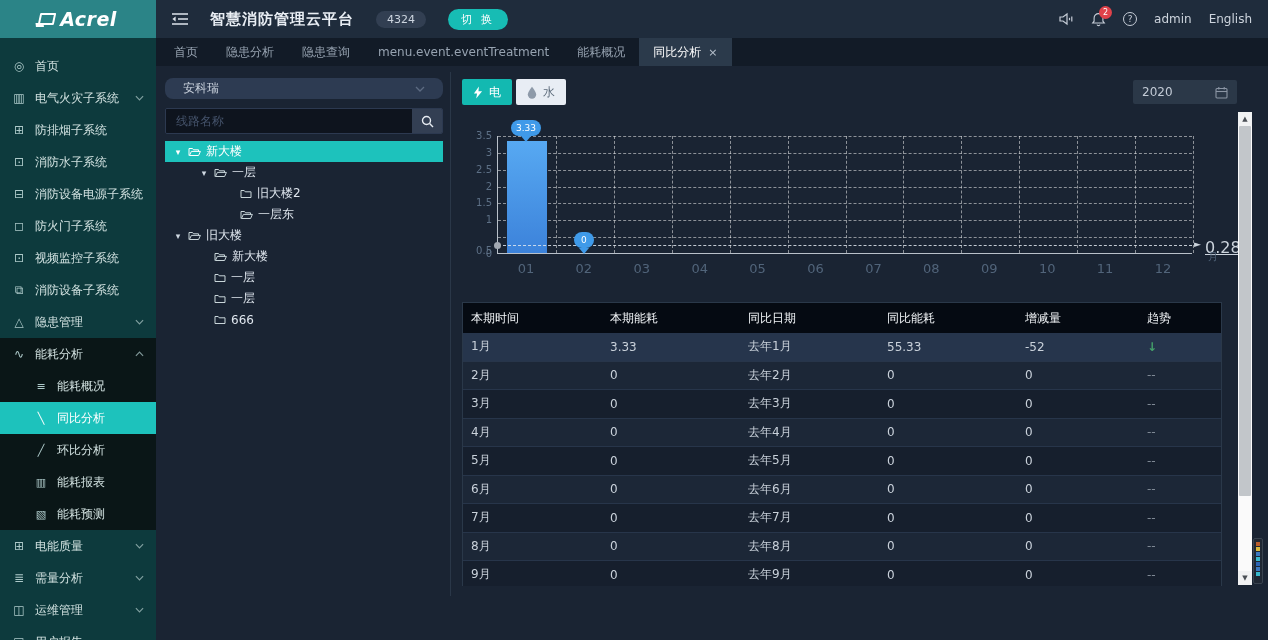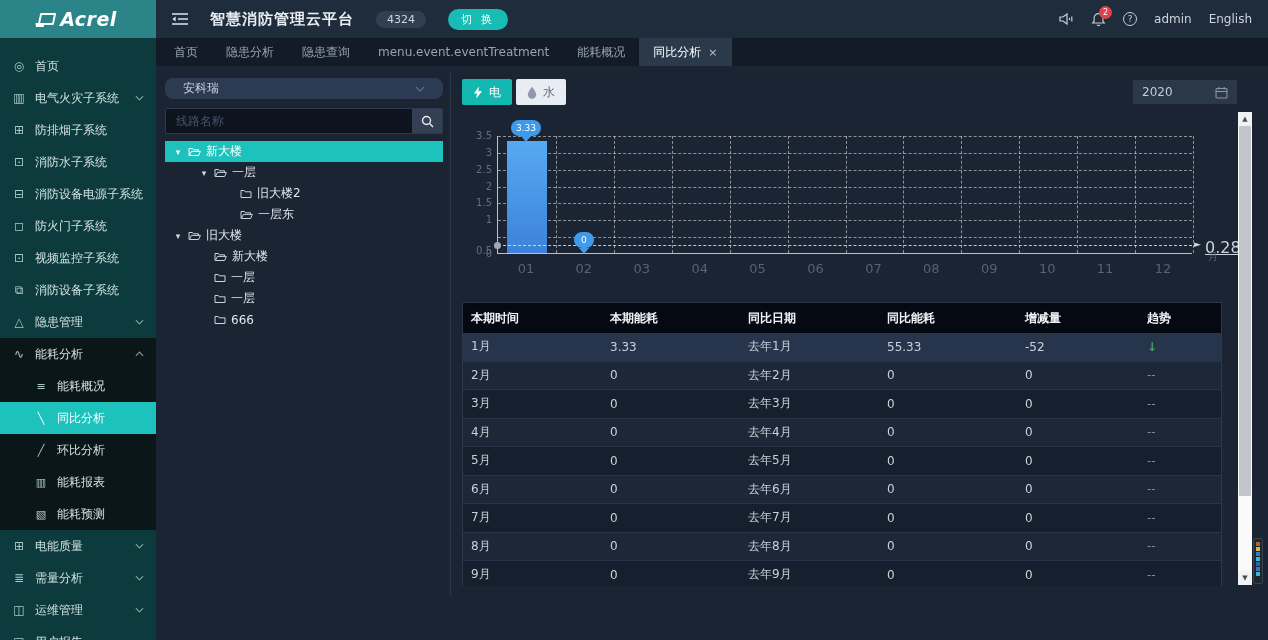--- a/index.html
+++ b/index.html
@@ -81,21 +81,21 @@
   .pin { position:absolute; transform:translateX(-50%); background:#3f9ae9; color:#fff; font-size:9px; height:16px; min-width:20px; padding:0 5px; border-radius:8px; display:flex; align-items:center; justify-content:center; }
   .pin::after { content:""; position:absolute; top:100%; left:50%; transform:translateX(-50%); border:5px solid transparent; border-top:6px solid #3f9ae9; border-bottom:none; }
   .avg-line { position:absolute; left:0; right:0; height:0; border-top:1px dashed rgba(225,232,240,.85); }
   .avg-dot { position:absolute; width:7px; height:7px; border-radius:50%; background:#a2a9b2; }
   .avg-arrow { position:absolute; font-size:9px; color:#ccd4dd; }
   .avg-label { position:absolute; font-size:16px; color:#ccd4dd;text-decoration:underline; }
   .unit-label { position:absolute; font-size:10px; color:#51647a; }
 
   
   .table { position:absolute; left:306px; top:236px; width:760px; height:284px; overflow:hidden; border:1px solid #2a3849; border-bottom:none; }
-  .thead { display:grid; grid-template-columns:139px 138px 139px 138px 122px 84px; background:#050a12; height:30px; align-items:center; font-size:12px; font-weight:bold; color:#f2f5f8; }
+  .thead { display:grid; grid-template-columns:139px 138px 139px 138px 122px 84px; background:#050a12; height:30px; align-items:center; font-size:12px; font-weight:normal; color:#f2f5f8; }
   .thead .th { padding-left:8px; }
   .trow { display:grid; grid-template-columns:139px 138px 139px 138px 122px 84px; height:28.5px; align-items:center; font-size:12px; color:#c9d1da; border-bottom:1px solid #27354a; background:#161f2d; }
   .tbody .trow:nth-child(even) { background:#1c2737; }
   .trow.highlight { background:#26354c; }
   .trow .td { padding-left:8px; }
   .trend.down { color:#44a06a; font-weight:bold; }
   .trend.muted { color:#7e8894; }
 
   
   .main-scrollbar { position:absolute; left:1082px; top:46px; width:14px; height:473px; background:#fafafa; }

